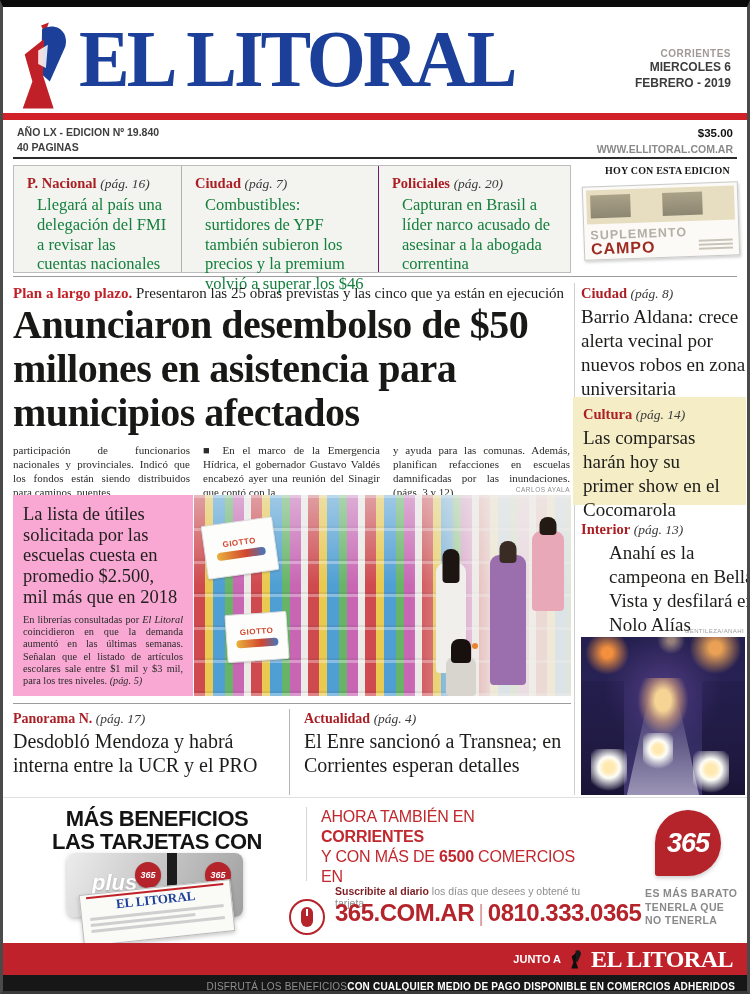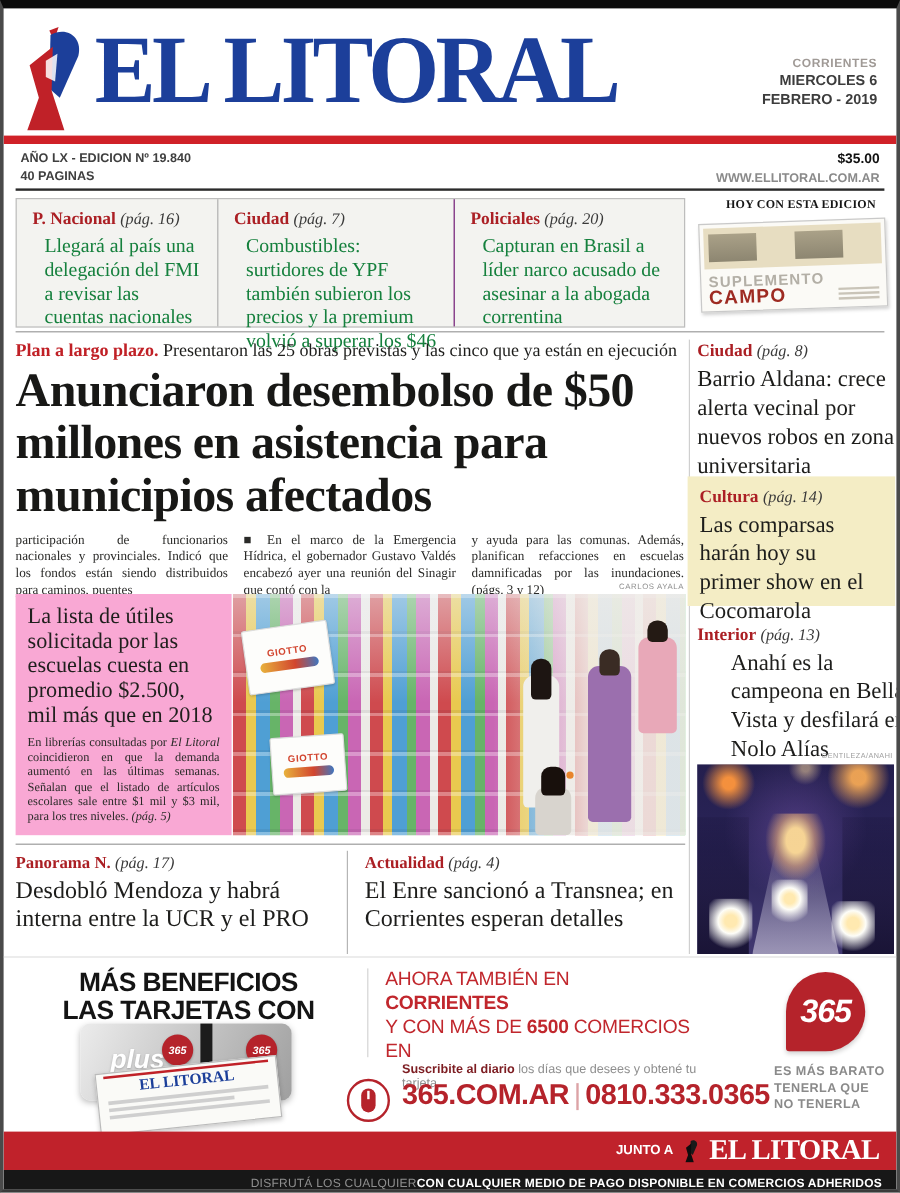--- a/index.html
+++ b/index.html
@@ -413,17 +413,17 @@
 
   <div class="foot-red">
     <span class="foot-junto">JUNTO A</span>
     <svg width="14" height="20" viewBox="0 0 60 92">
       <path d="M28,8 C42,0 56,10 52,26 L36,62 L27,54 Z" fill="#1a1a1a"></path>
       <path d="M10,34 L30,18 L29,56 L40,90 L8,90 L18,62 Z" fill="#0d0d0d"></path>
     </svg>
     <span class="foot-brand">EL LITORAL</span>
   </div>
   <div class="foot-black">
-    <span class="dim">DISFRUTÁ LOS CUALQUIER </span>
+    <span class="dim">DISFRUTÁ LOS BENEFICIOS </span>
     <span class="lit">CON CUALQUIER MEDIO DE PAGO DISPONIBLE EN COMERCIOS ADHERIDOS</span>
   </div>
 
 </div>
 
 </body></html>

